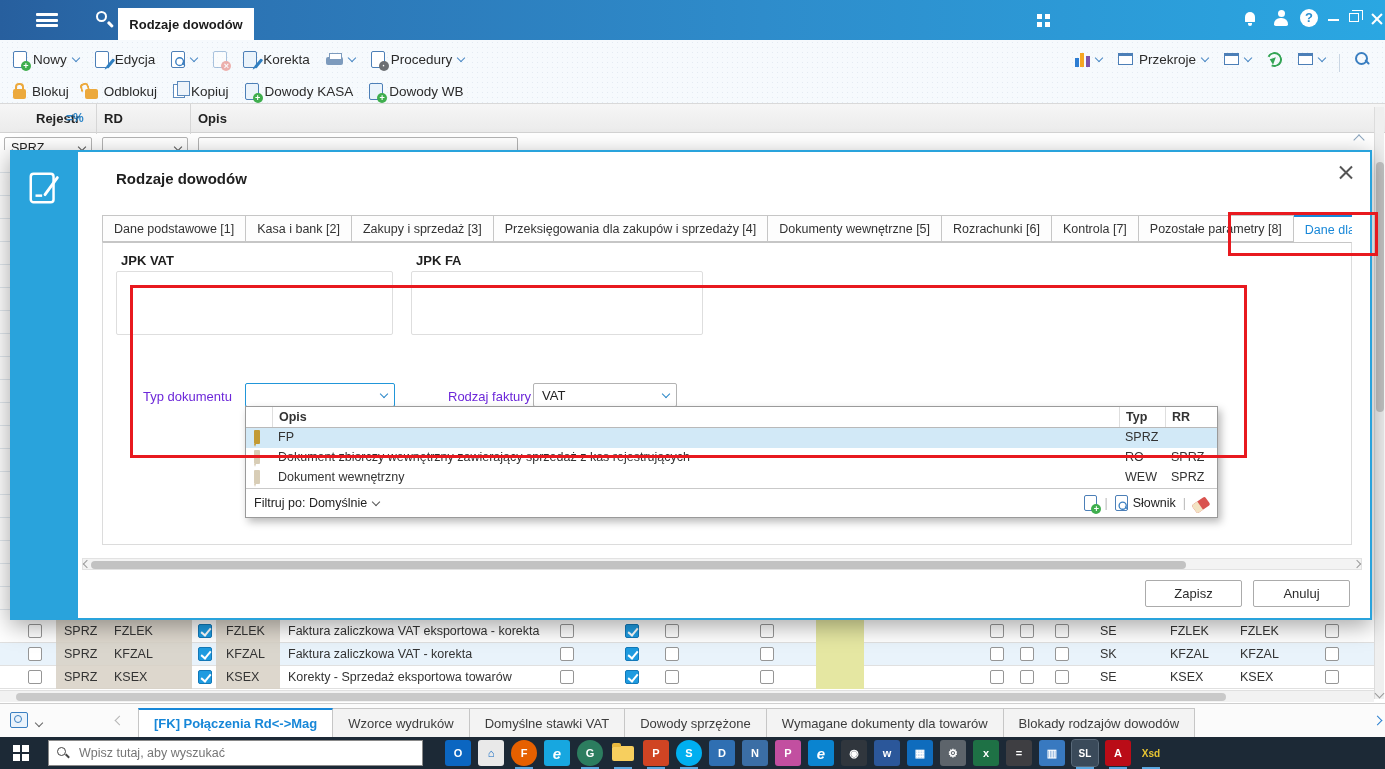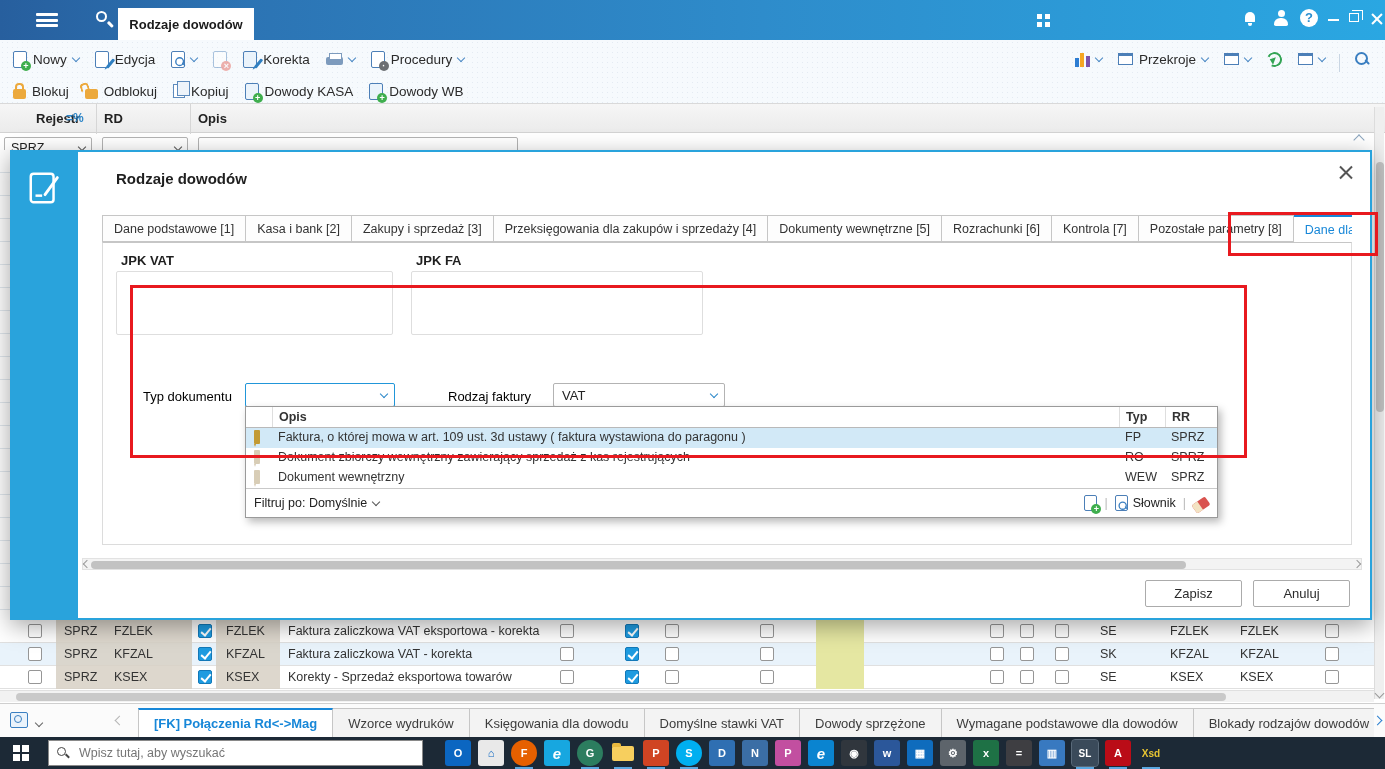--- a/index.html
+++ b/index.html
@@ -151,21 +151,21 @@
   .mclose{position:absolute;right:16px;top:12px;width:16px;height:16px;cursor:pointer;}
   .mclose::before,.mclose::after{content:"";position:absolute;left:7px;top:0;width:2px;height:17px;background:#555;}
   .mclose::before{transform:rotate(45deg);} .mclose::after{transform:rotate(-45deg);}
   .mtabs{position:absolute;left:90px;top:63px;right:18px;display:flex;overflow:hidden;justify-content:space-between;}
   .mtab{flex:0 0 auto;padding:0 11px;height:27px;line-height:26px;border:1px solid #c6c6c6;border-left:none;background:#fdfdfd;color:#333;font-size:12.5px;white-space:nowrap;cursor:pointer;}
   .mtab:first-child{border-left:1px solid #c6c6c6;}
   .mtab.active{color:#1787d8;border-top:2px solid #1787d8;background:#fff;border-bottom:1px solid #fff;}
   .mcontent{position:absolute;left:90px;top:90px;right:18px;height:303px;border:1px solid #dcdcdc;border-top:1px solid #c6c6c6;background:#fff;}
   .gtitle{position:absolute;top:10px;font-weight:bold;font-size:13px;color:#1f1f1f;}
   .gbox{position:absolute;top:28px;height:64px;border:1px solid #dedede;border-radius:2px;}
-  .flabel{position:absolute;font-size:13px;color:#000000;}
+  .flabel{position:absolute;font-size:13px;color:#6d28d9;}
   .fcombo{position:absolute;height:24px;background:#fff;border:1px solid #b3b3b3;border-radius:2px;font-size:13px;display:flex;align-items:center;padding:0 8px;color:#222;}
   .fcombo.focus{border-color:#2196d9;}
   .fcombo .chdd{position:absolute;right:7px;width:6px;height:6px;border-right:1.6px solid #2b87c8;border-bottom:1.6px solid #2b87c8;transform:rotate(45deg);margin-top:-2px;}
   .ddown{position:absolute;left:142px;top:163px;width:973px;background:#fff;border:1px solid #9a9a9a;box-shadow:3px 4px 8px rgba(0,0,0,.28);font-size:12.5px;}
   .ddhead{display:grid;grid-template-columns:26px 1fr 46px 52px;height:21px;line-height:20px;font-weight:bold;border-bottom:1px solid #b9b9b9;}
   .ddhead span{border-left:1px solid #dedede;padding-left:6px;}
   .ddrow{display:grid;grid-template-columns:26px 1fr 46px 52px;height:20px;line-height:19px;}
   .ddrow.sel{background:#d2e9f7;}
   .ddrow span{padding-left:6px;white-space:nowrap;overflow:hidden;}
   .penc{position:relative;margin:5px 0 0 8px;width:3px;height:10px;background:#c29a35;transform:rotate(38deg);border-radius:1px;}
@@ -425,30 +425,27 @@
     <span class="bt-chev"></span>
     <span class="bt-left"></span>
     <div class="bt-wrap">
       <div class="btab active">
           <span>[FK] Połączenia Rd&lt;-&gt;Mag</span>
         </div>
       <div class="btab">
           <span>Wzorce wydruków</span>
         </div>
       <div class="btab">
-          <span>Księgowania dla dowodu</span>
-        </div>
-      <div class="btab">
           <span>Domyślne stawki VAT</span>
         </div>
       <div class="btab">
           <span>Dowody sprzężone</span>
         </div>
       <div class="btab">
-          <span>Wymagane podstawowe dla dowodów</span>
+          <span>Wymagane dokumenty dla towarów</span>
         </div>
       <div class="btab">
           <span>Blokady rodzajów dowodów</span>
         </div>
 
     </div>
     <span class="bt-right"></span>
   </div>
 
   <div class="taskbar">
@@ -518,35 +515,34 @@
       <div class="gbox" style="left:13px;width:277px;"></div>
       <span class="gtitle" style="left:313px;">JPK FA</span>
       <div class="gbox" style="left:308px;width:292px;"></div>
 
       <span class="flabel" style="left:40px;top:146px;">Typ dokumentu</span>
       <div class="fcombo focus" style="left:142px;top:140px;width:150px;">
           <span class="chdd"></span>
         </div>
 
       <span class="flabel" style="left:345px;top:146px;">Rodzaj faktury</span>
-      <div class="fcombo" style="left:450px;top:140px;width:172px;">
+      <div class="fcombo" style="left:430px;top:140px;width:144px;">
         <span>VAT</span>
           <span class="chdd"></span>
       </div>
 
       <div class="ddown">
         <div class="ddhead">
           <span style="border-left:none;"></span>
           <span>Opis</span>
           <span>Typ</span>
           <span>RR</span>
         </div>
         <div class="ddrow sel">
           <span style="padding:0;"><span class="penc"></span></span>
-          <span>Faktura, o której mowa w art. 109 ust. 3d ustawy ( faktura wystawiona do paragonu )</span>
           <span>FP</span>
           <span>SPRZ</span>
         </div>
         <div class="ddrow">
           <span style="padding:0;"><span class="penc pale"></span></span>
           <span>Dokument zbiorczy wewnętrzny zawierający sprzedaż z kas rejestrujących</span>
           <span>RO</span>
           <span>SPRZ</span>
         </div>
         <div class="ddrow">

